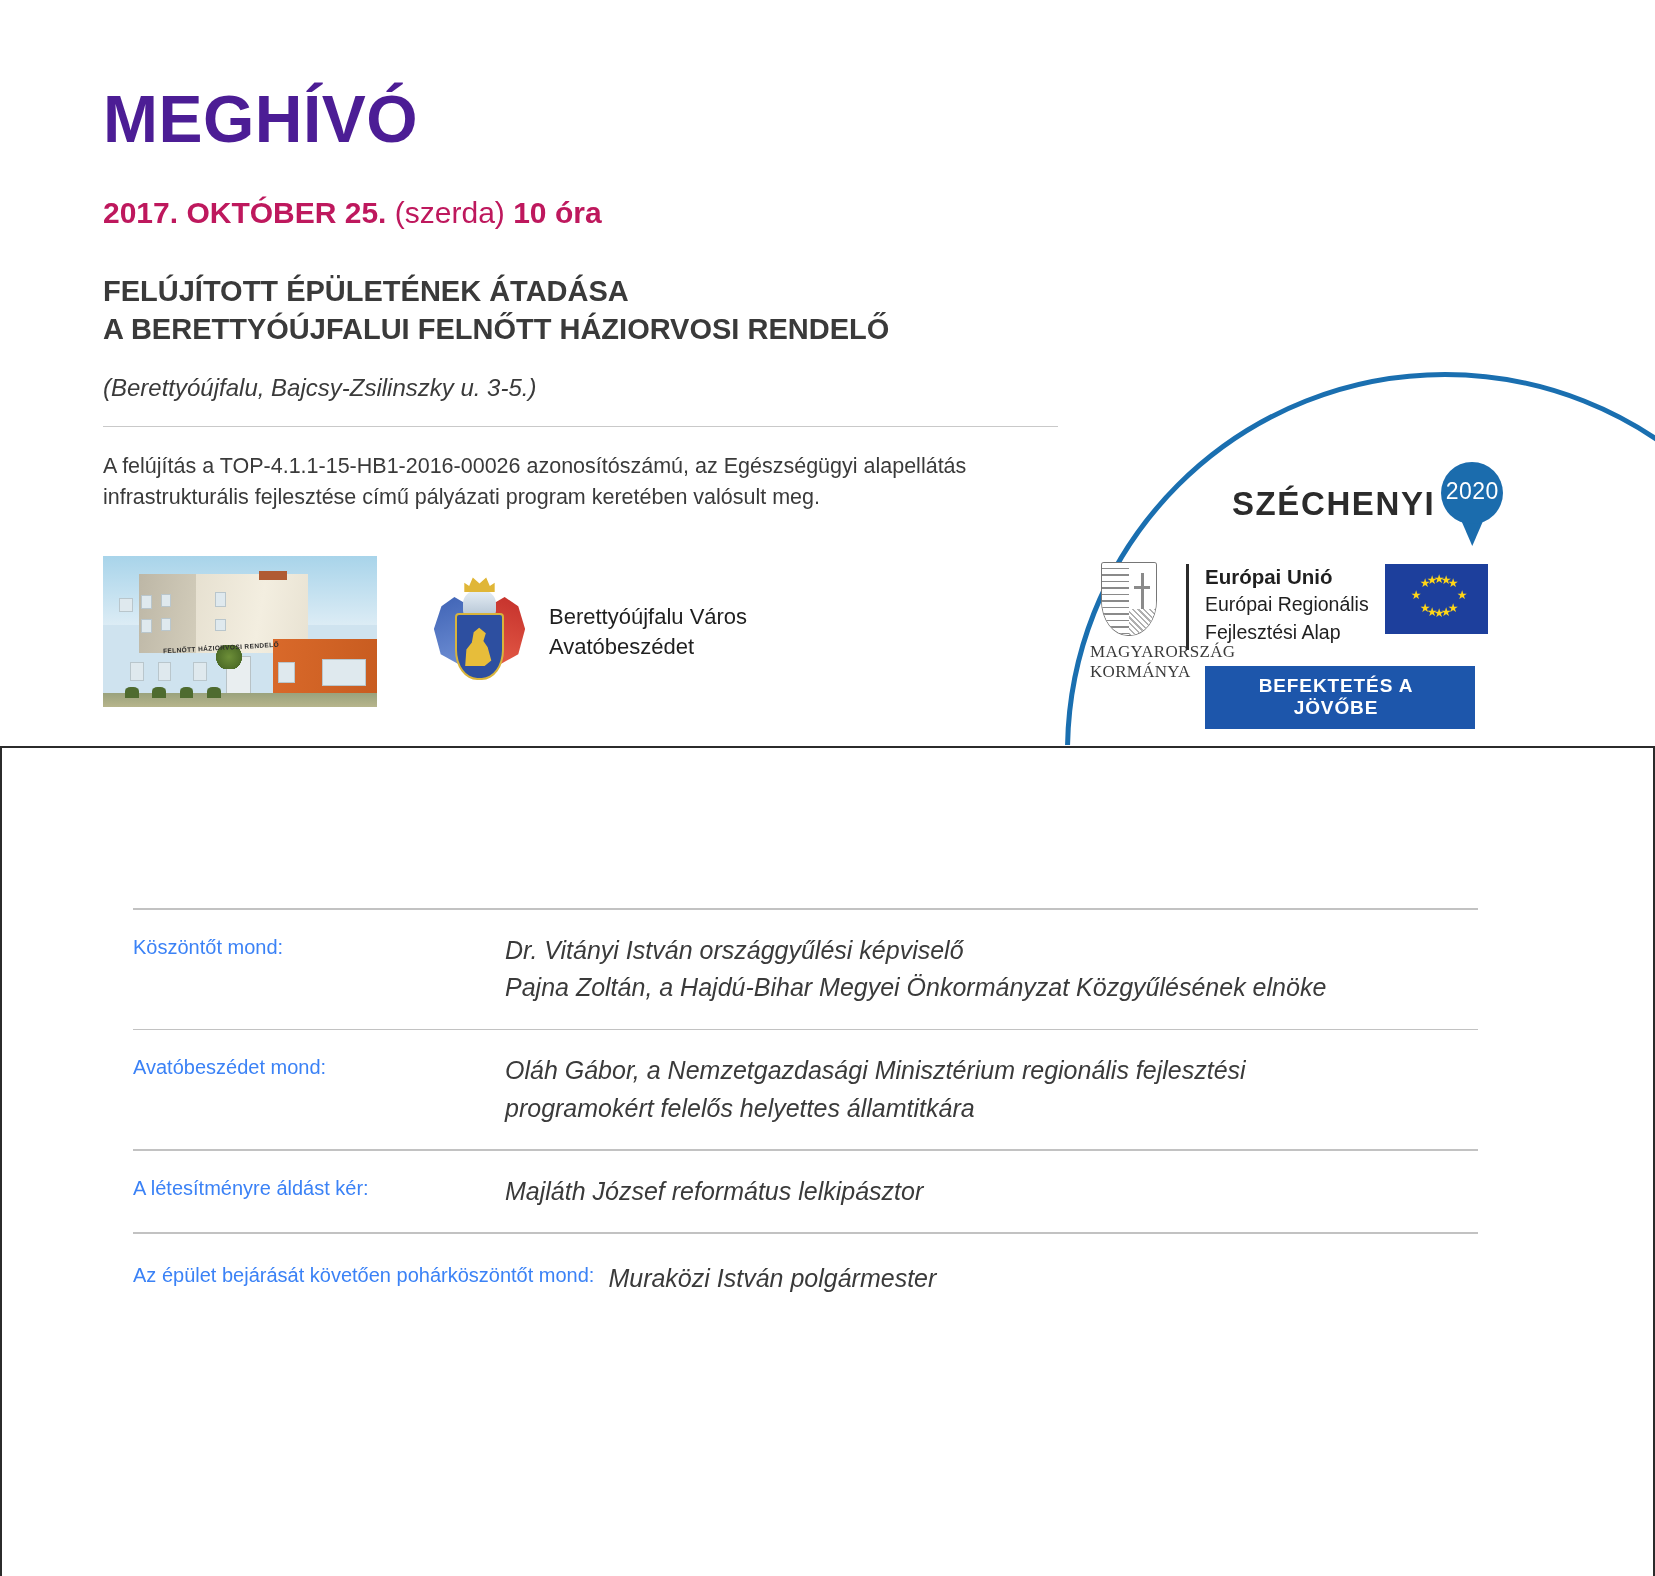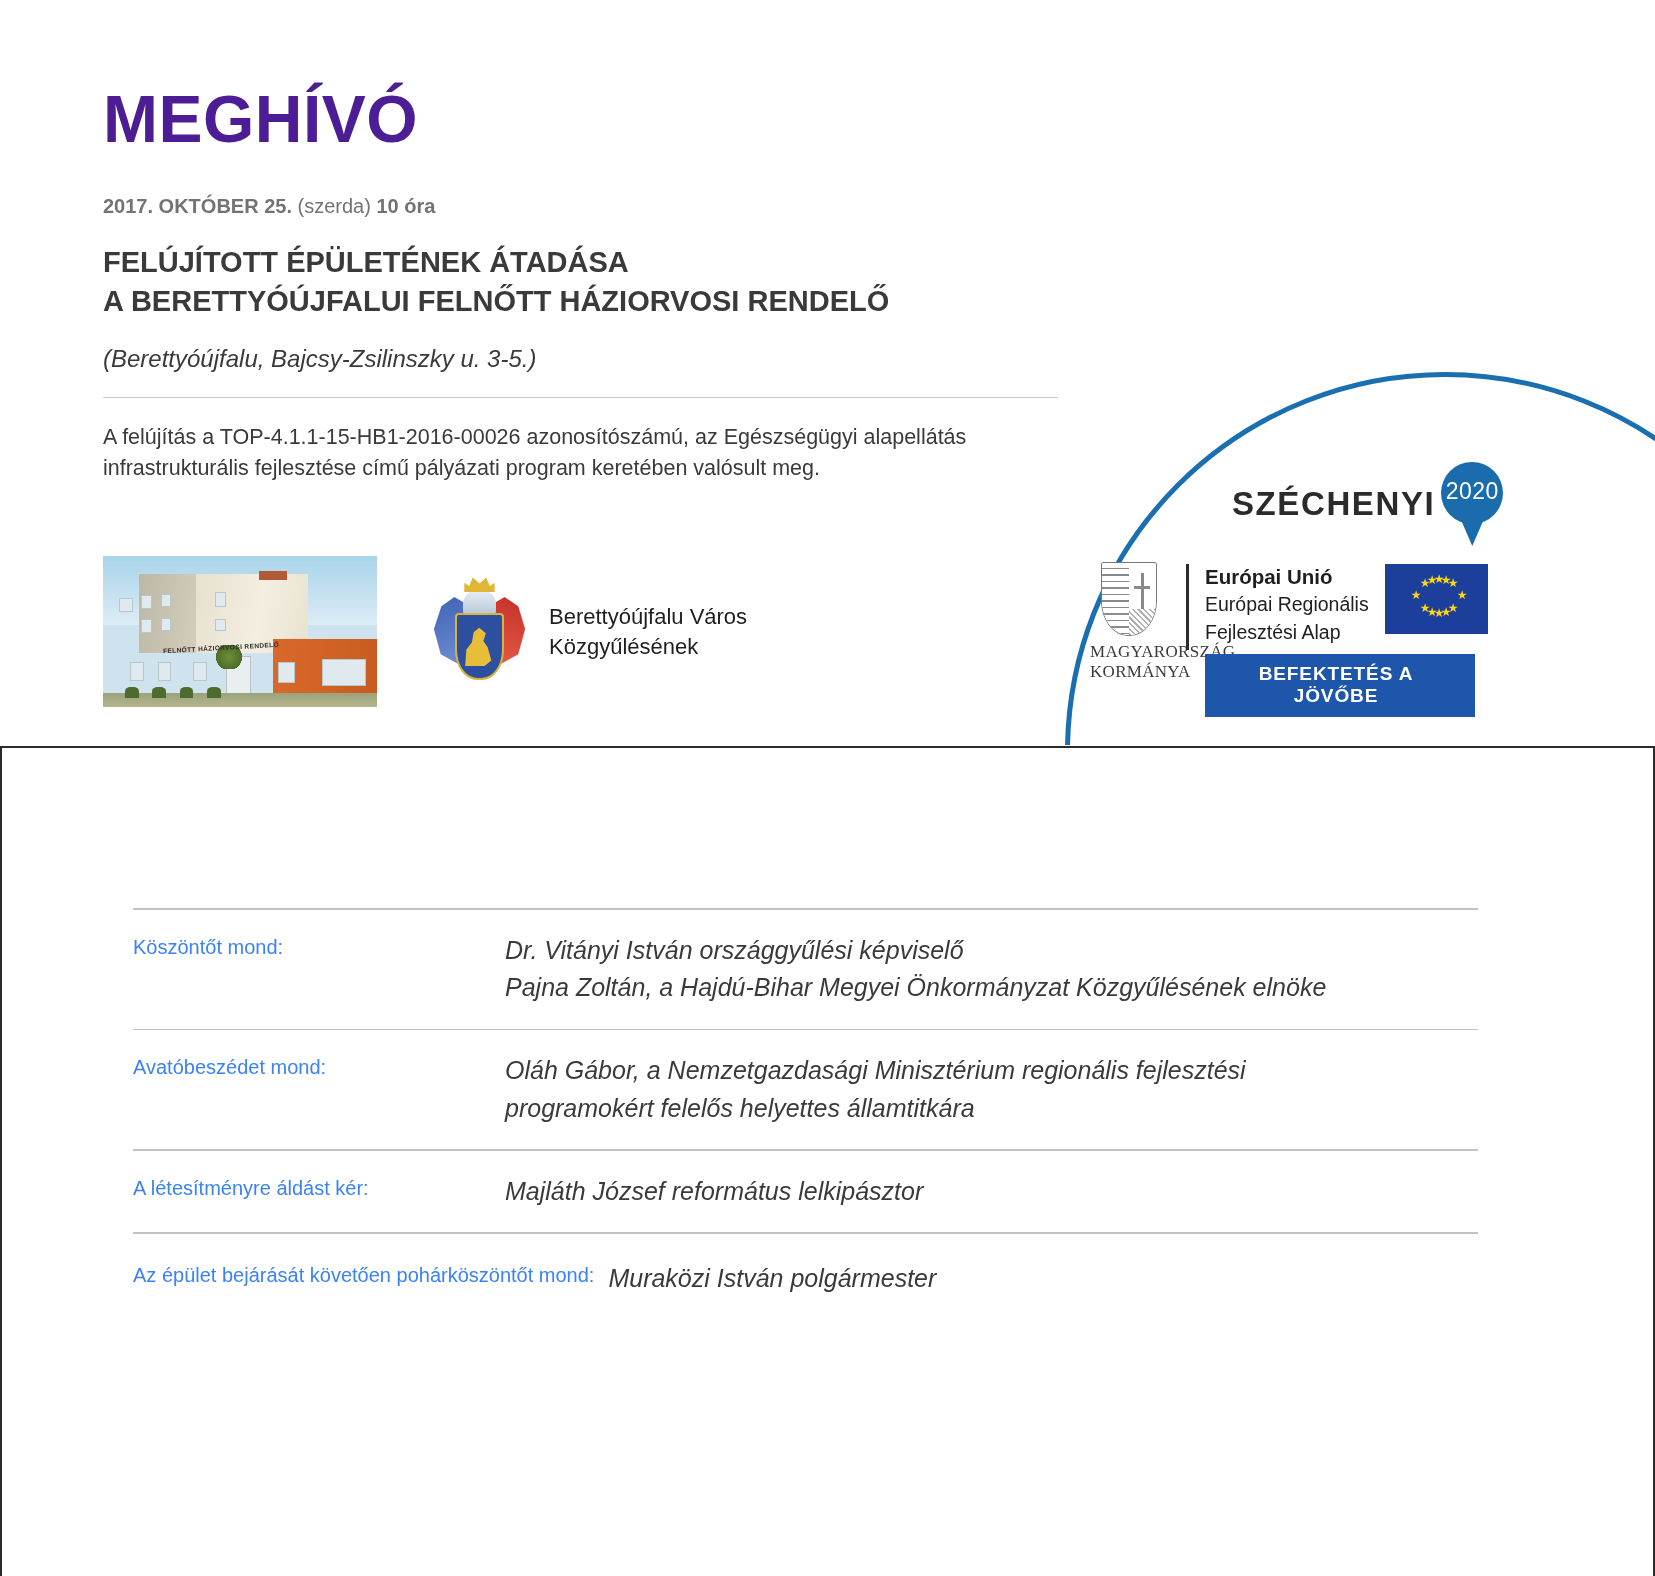--- a/index.html
+++ b/index.html
@@ -53,24 +53,24 @@
   .meghivo {
     font-size: 66px;
     font-weight: bold;
     color: #4c1d95;
     letter-spacing: 0.5px;
     line-height: 1;
     margin-bottom: 42px;
   }
 
   .date-line {
-    font-size: 20px;
+    font-size: 30px;
     line-height: 1.25;
-    color: #737373;
-    margin-bottom: 24px;
+    color: #be185d;
+    margin-bottom: 40px;
     white-space: nowrap;
   }
   .date-line .bold { font-weight: bold; }
   .date-line .reg { font-weight: normal; }
 
   .event-title {
     font-size: 29px;
     font-weight: bold;
     line-height: 1.33;
     color: #3a3a3a;
@@ -347,21 +347,21 @@
     margin-top: 2px;
   }
   .eu-flag .star {
     position: absolute;
     color: #ffd617;
     font-size: 12px;
     line-height: 1;
   }
 
   .befektet {
-    margin-top: 4px;
+    margin-top: 16px;
     margin-left: 19px;
     background: #1d56ab;
     color: #ffffff;
     font-size: 19px;
     font-weight: bold;
     letter-spacing: 0.9px;
     padding: 9px 24px 10px 16px;
     width: 270px;
     text-align: center;
   }
@@ -490,21 +490,21 @@
         <div class="coat">
           <div class="mantle-l"></div>
           <div class="mantle-r"></div>
           <div class="helm"></div>
           <div class="crown"></div>
           <div class="shield"></div>
           <div class="lion"></div>
         </div>
         <div class="coat-text">
           <div>Berettyóújfalu Város</div>
-          <div>Közgyűlésének</div>
+          <div>Avatóbeszédet</div>
         </div>
       </div>
     </div>
 
     <div class="szech-block">
       <div class="szech-word">SZÉCHENYI</div>
       <div class="pin">
         <div class="shadow"></div>
         <div class="tip"></div>
         <div class="bulb"></div>

